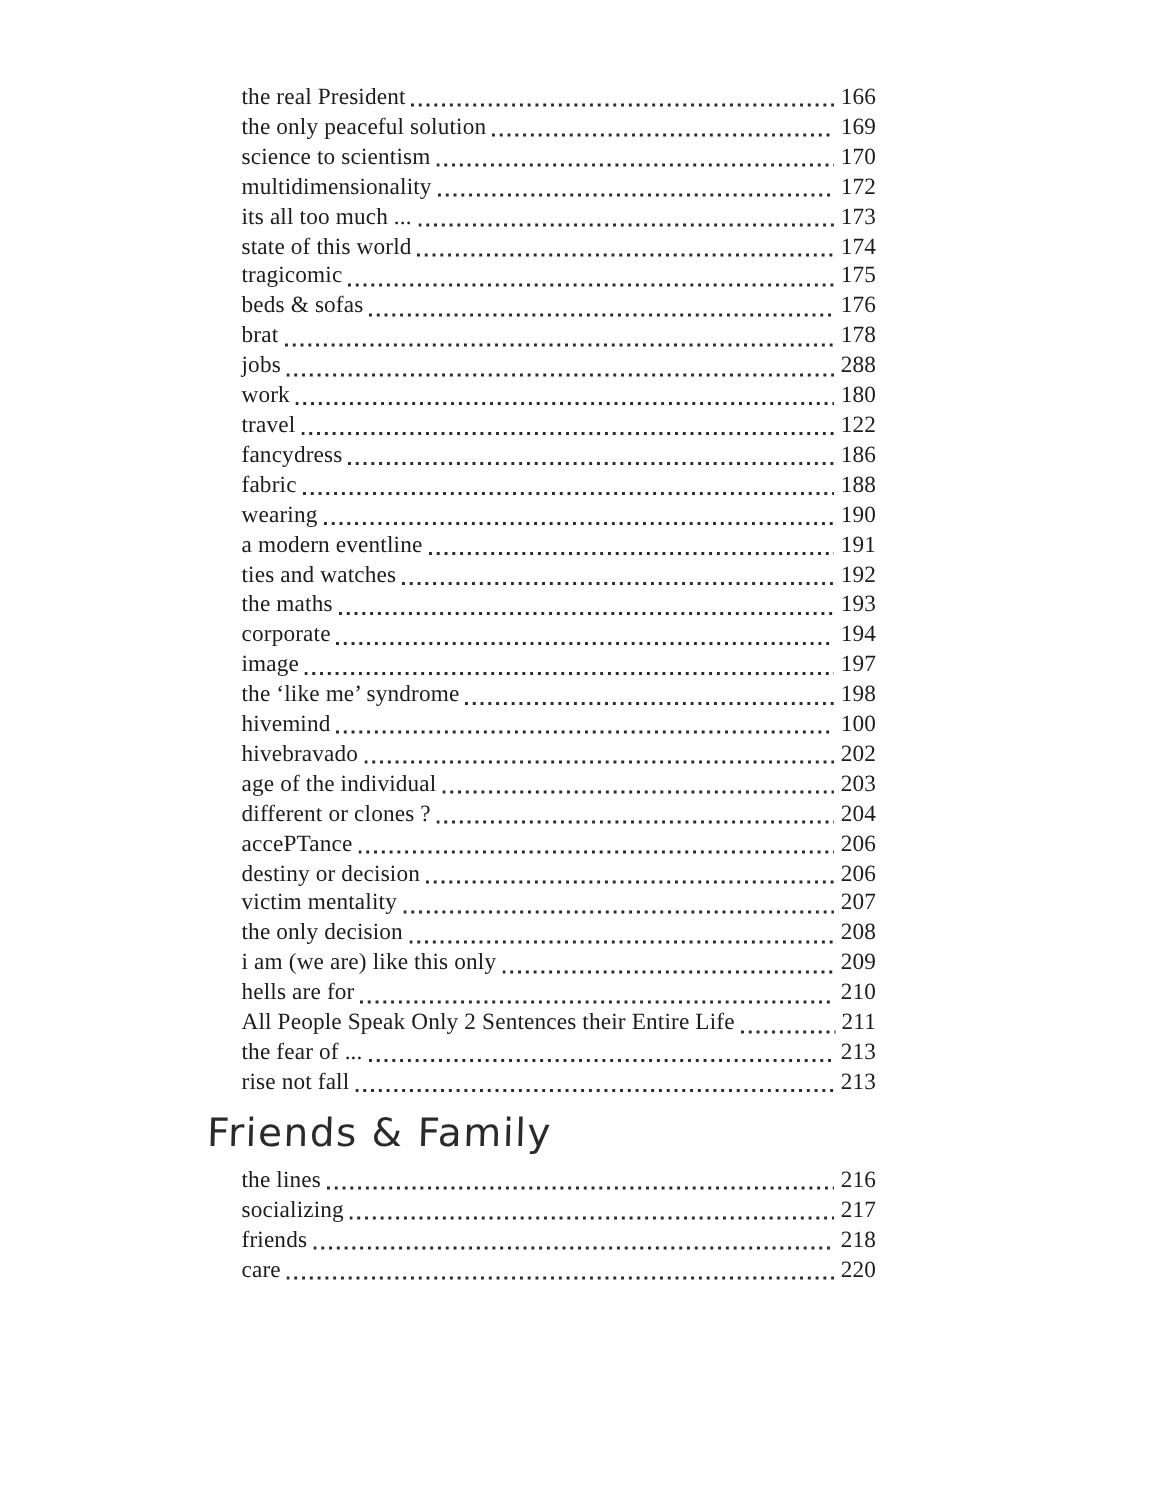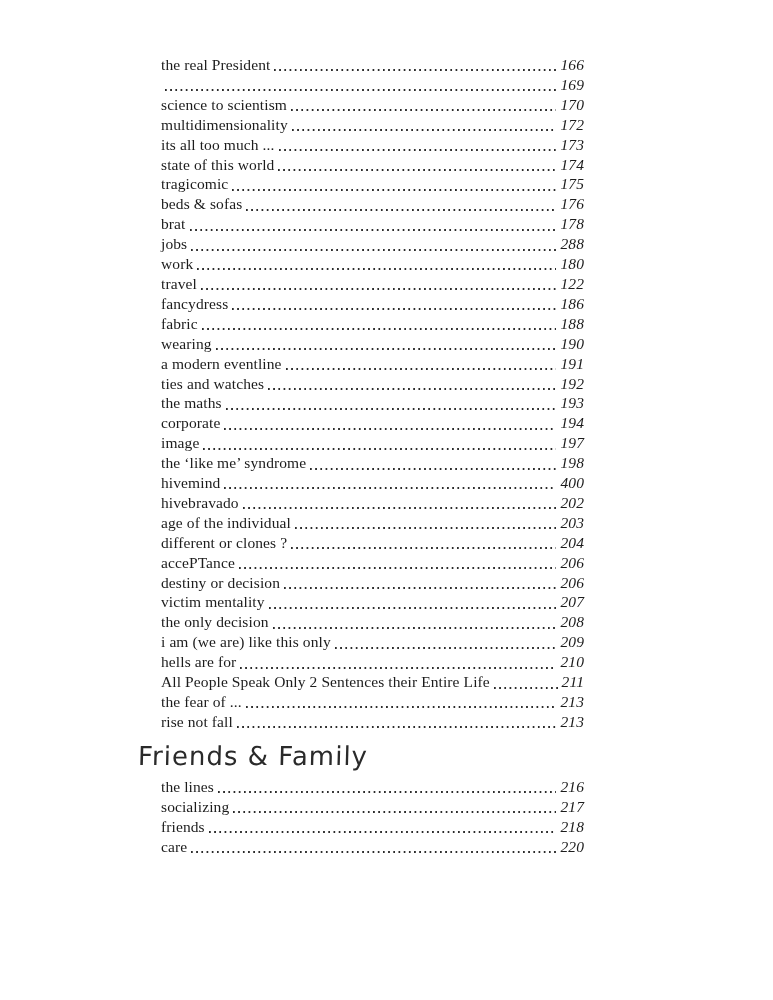--- a/index.html
+++ b/index.html
@@ -50,21 +50,20 @@
     bottom: 3.5px;
     height: 2px;
     background-image: radial-gradient(circle at 1px 1px, #2b2b2b 0.95px, rgba(0,0,0,0) 1.25px);
     background-size: 5.2px 2px;
     background-repeat: repeat-x;
   }
   .pagenum {
     flex: 0 0 auto;
     white-space: nowrap;
     text-align: center;
-    font-style: italic;
   }
   .section-heading {
     margin: 9px 0 5px -2px;
     font-family: "DejaVu Sans", sans-serif;
     font-size: 26px;
     line-height: 31px;
     letter-spacing: 1px;
     color: #2a2a2a;
     transform: skewX(-1.5deg);
   }
@@ -73,20 +72,21 @@
 <body>
 
 <div class="page">
   <div class="toc" id="toc-list">
       <div class="row">
         <span class="title">the real President</span>
         <span class="leader"></span>
         <span class="pagenum">166</span>
       </div>
       <div class="row">
+        <span class="title">the only peaceful solution</span>
         <span class="leader"></span>
         <span class="pagenum">169</span>
       </div>
       <div class="row">
         <span class="title">science to scientism</span>
         <span class="leader"></span>
         <span class="pagenum">170</span>
       </div>
       <div class="row">
         <span class="title">multidimensionality</span>
@@ -174,21 +174,21 @@
         <span class="pagenum">197</span>
       </div>
       <div class="row">
         <span class="title">the ‘like me’ syndrome</span>
         <span class="leader"></span>
         <span class="pagenum">198</span>
       </div>
       <div class="row">
         <span class="title">hivemind</span>
         <span class="leader"></span>
-        <span class="pagenum">400</span>
+        <span class="pagenum">100</span>
       </div>
       <div class="row">
         <span class="title">hivebravado</span>
         <span class="leader"></span>
         <span class="pagenum">202</span>
       </div>
       <div class="row">
         <span class="title">age of the individual</span>
         <span class="leader"></span>
         <span class="pagenum">203</span>

